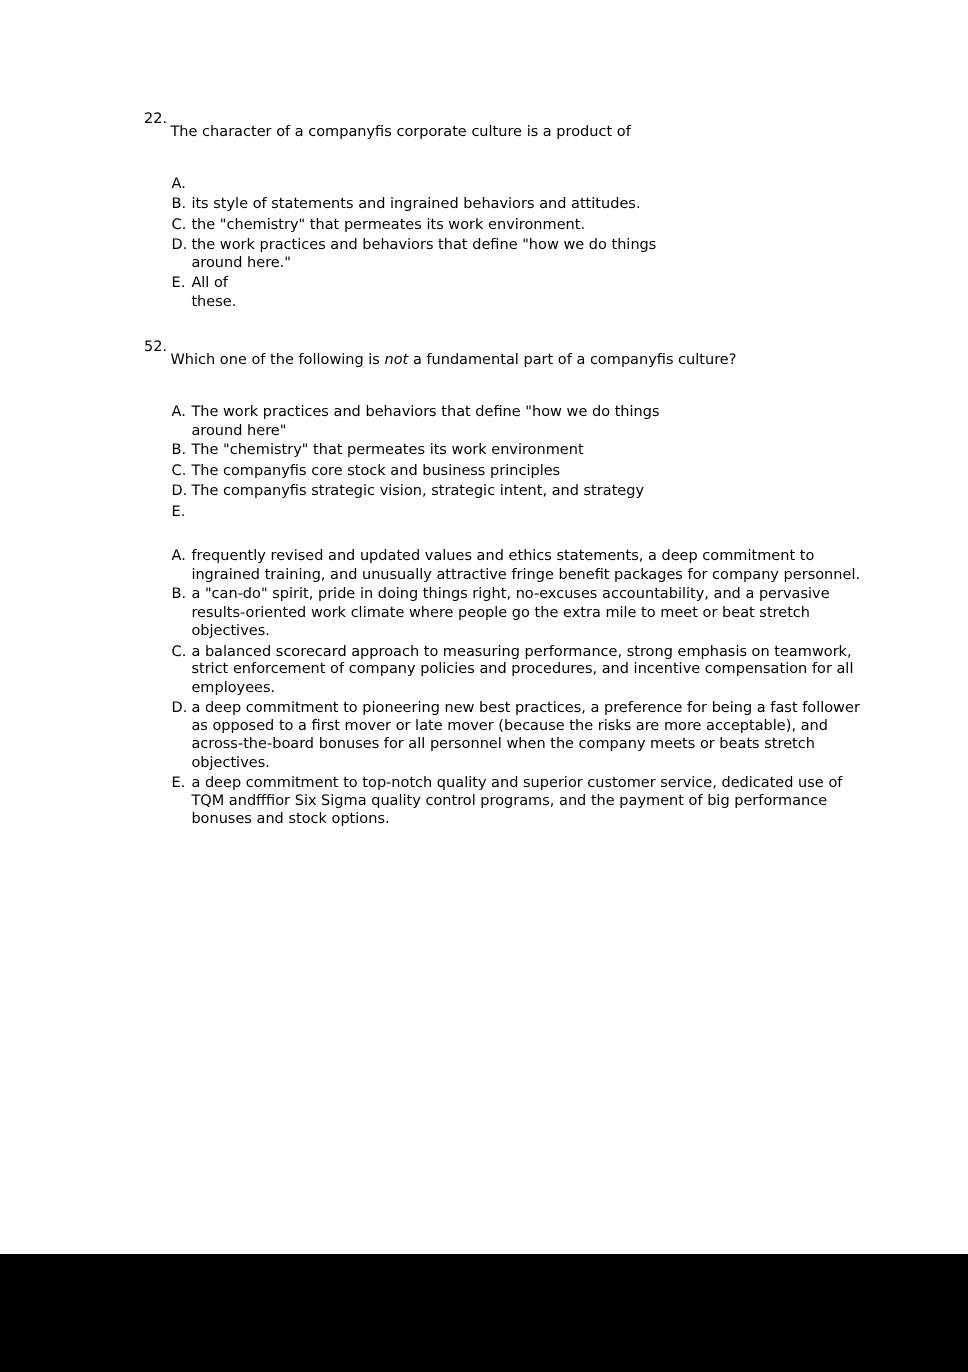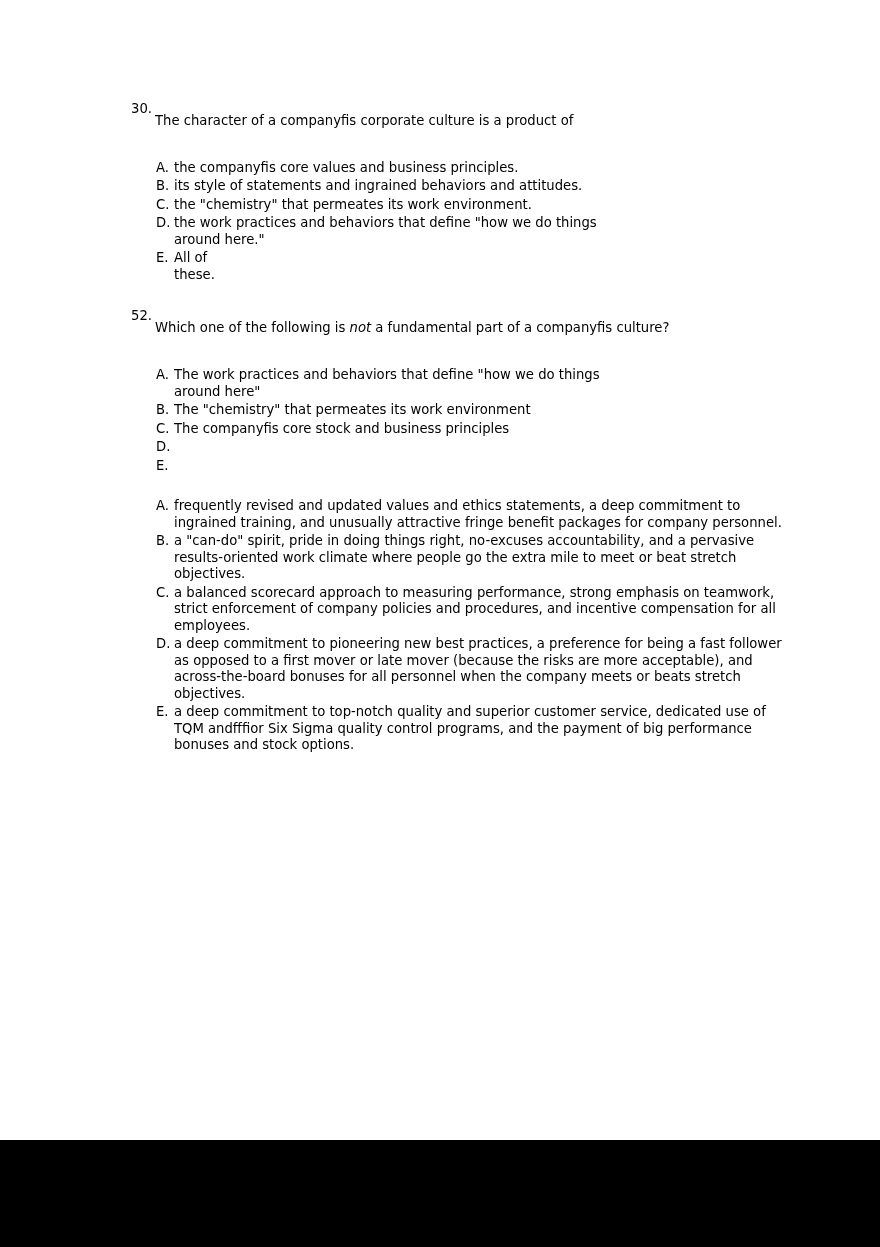--- a/index.html
+++ b/index.html
@@ -85,27 +85,26 @@
   }
 </style>
 </head>
 <body>
 
 <div class="page">
   <div class="content">
 
     <div class="question-block">
       <div class="q-stem">
-        <span class="q-num">30.</span>
+        <span class="q-num">22.</span>
         <span class="q-text">The character of a companyfis corporate culture is a product of</span>
       </div>
       <div class="options short">
         <div class="option">
           <span class="opt-letter">A.</span>
-          <span class="opt-text">the companyfis core values and business principles.</span>
         </div>
         <div class="option">
           <span class="opt-letter">B.</span>
           <span class="opt-text">its style of statements and ingrained behaviors and attitudes.</span>
         </div>
         <div class="option">
           <span class="opt-letter">C.</span>
           <span class="opt-text">the "chemistry" that permeates its work environment.</span>
         </div>
         <div class="option">
@@ -132,20 +131,21 @@
         <div class="option">
           <span class="opt-letter">B.</span>
           <span class="opt-text">The "chemistry" that permeates its work environment</span>
         </div>
         <div class="option">
           <span class="opt-letter">C.</span>
           <span class="opt-text">The companyfis core stock and business principles</span>
         </div>
         <div class="option">
           <span class="opt-letter">D.</span>
+          <span class="opt-text">The companyfis strategic vision, strategic intent, and strategy</span>
         </div>
         <div class="option">
           <span class="opt-letter">E.</span>
         </div>
       </div>
     </div>
 
     <div class="question-block q53">
       <div class="options">
         <div class="option">

